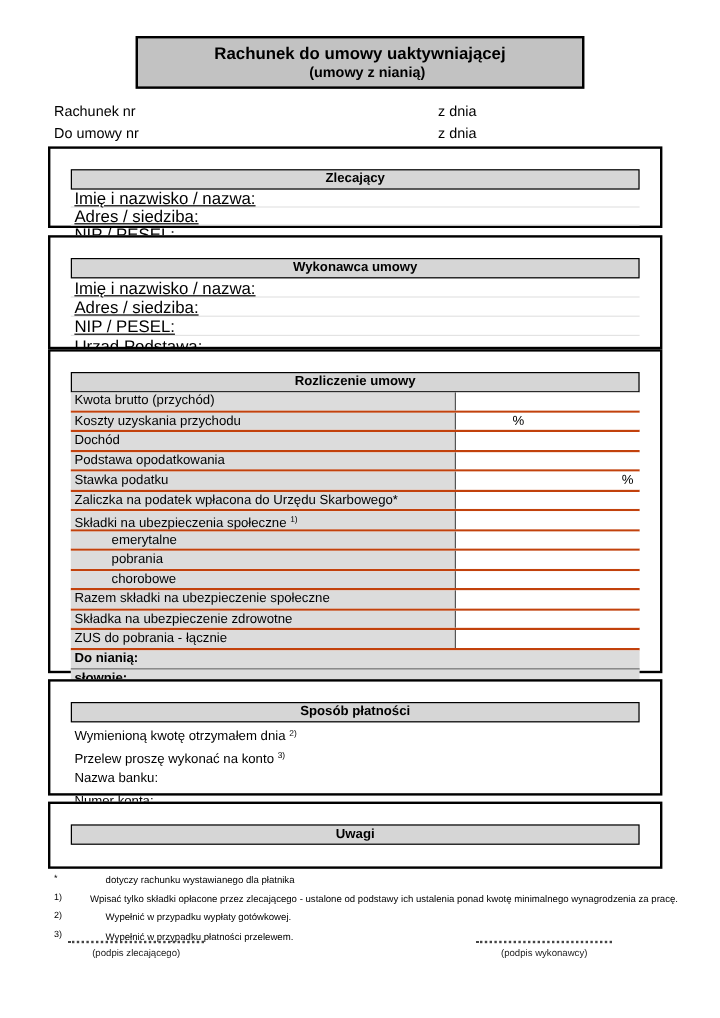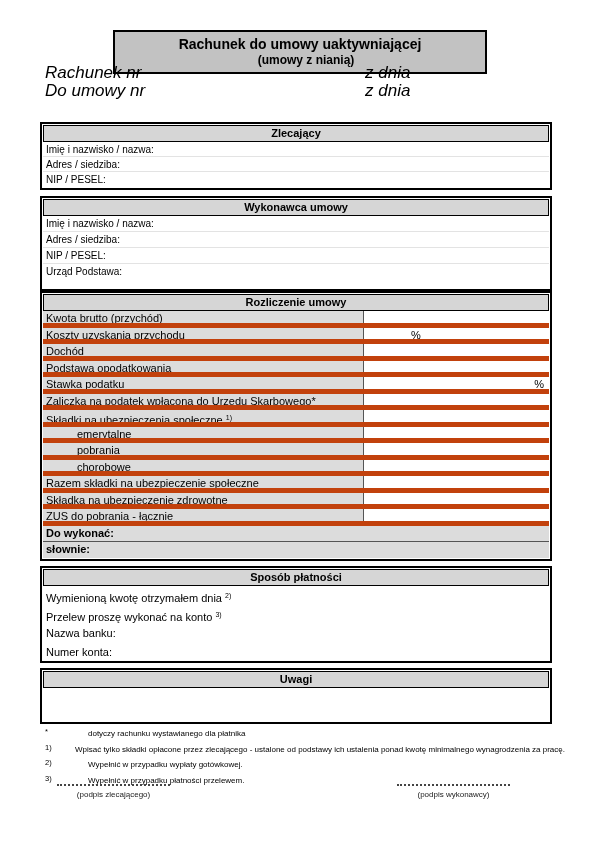--- a/index.html
+++ b/index.html
@@ -3,37 +3,37 @@
 <meta charset="utf-8">
 <style>
   html,body{margin:0;padding:0;background:#fff;}
   body{width:600px;height:848px;position:relative;font-family:"Liberation Sans",sans-serif;color:#000;overflow:hidden;}
 
   .title-box{position:absolute;left:113px;top:30px;width:374px;height:44px;background:#c2c2c2;
     border:2px solid #000;box-sizing:border-box;text-align:center;}
   .title-line1{font-weight:bold;font-size:14px;margin-top:4px;line-height:16px;}
   .title-line2{font-weight:bold;font-size:12px;margin-top:2px;line-height:13px;margin-left:12px;}
 
-  .meta{position:absolute;left:45px;top:64px;width:507px;font-size:17px;font-style:italic;}
+  .meta{position:absolute;left:45px;top:84px;width:507px;font-size:12px;}
   .meta-row{height:18px;line-height:18px;position:relative;}
   .meta-date{position:absolute;left:320px;top:0;}
 
   .sect{position:absolute;left:40px;width:512px;border:2px solid #000;box-sizing:border-box;
-    background:#fff;padding:1px;}
+    background:#fff;padding:17px;}
   .sect-header{background:#d6d6d6;border:1px solid #000;font-weight:bold;font-size:11px;
     text-align:center;height:15px;line-height:15px;}
 
-  .field{font-size:10px;padding-left:3px;border-bottom:1px solid #e3e3e3;box-sizing:border-box;}
+  .field{font-size:14px;padding-left:3px;border-bottom:1px solid #e3e3e3;box-sizing:border-box;text-decoration:underline;}
   .field:last-child{border-bottom:none;}
   .sect-zlec .field{height:15px;line-height:15px;}
   .sect-wyk .field{height:16px;line-height:16px;}
 
   
   .rtable{width:100%;}
-  .rrow{display:flex;height:16.5px;box-sizing:border-box;border-bottom:5px solid #c2410c;}
+  .rrow{display:flex;height:16.5px;box-sizing:border-box;border-bottom:2px solid #c2410c;}
   .rlabel{width:321px;box-sizing:border-box;background:#dcdcdc;border-right:1px solid #555;
     font-size:11px;line-height:15px;padding-left:3px;overflow:hidden;white-space:nowrap;}
   .rlabel.indent{padding-left:34px;}
   .rvalue{flex:1;font-size:11px;line-height:15px;box-sizing:border-box;background:#fff;}
   .rvalue.pct-left{padding-left:47px;}
   .rvalue.pct-right{text-align:right;padding-right:5px;}
   .rfull{height:16px;line-height:15px;box-sizing:border-box;background:#dcdcdc;font-size:11px;
     font-weight:bold;padding-left:3px;border-bottom:1px solid #555;}
   .rfull:last-child{border-bottom:none;}
   sup{font-size:7px;vertical-align:4px;}
@@ -134,21 +134,21 @@
       <div class="rvalue"></div>
     </div>
     <div class="rrow">
       <div class="rlabel">Składka na ubezpieczenie zdrowotne</div>
       <div class="rvalue"></div>
     </div>
     <div class="rrow">
       <div class="rlabel">ZUS do pobrania - łącznie</div>
       <div class="rvalue"></div>
     </div>
-    <div class="rfull">Do wykonać:</div>
+    <div class="rfull">Do nianią:</div>
     <div class="rfull">słownie:</div>
   </div>
 </div>
 
 <div class="sect sect-platnosc" style="top:566px;height:97px;">
   <div class="sect-header">Sposób płatności</div>
   <div class="pline"><span>Wymienioną kwotę otrzymałem dnia </span><sup>2)</sup></div>
   <div class="pline"><span>Przelew proszę wykonać na konto </span><sup>3)</sup></div>
   <div class="pline">Nazwa banku:</div>
   <div class="pline">Numer konta:</div>

